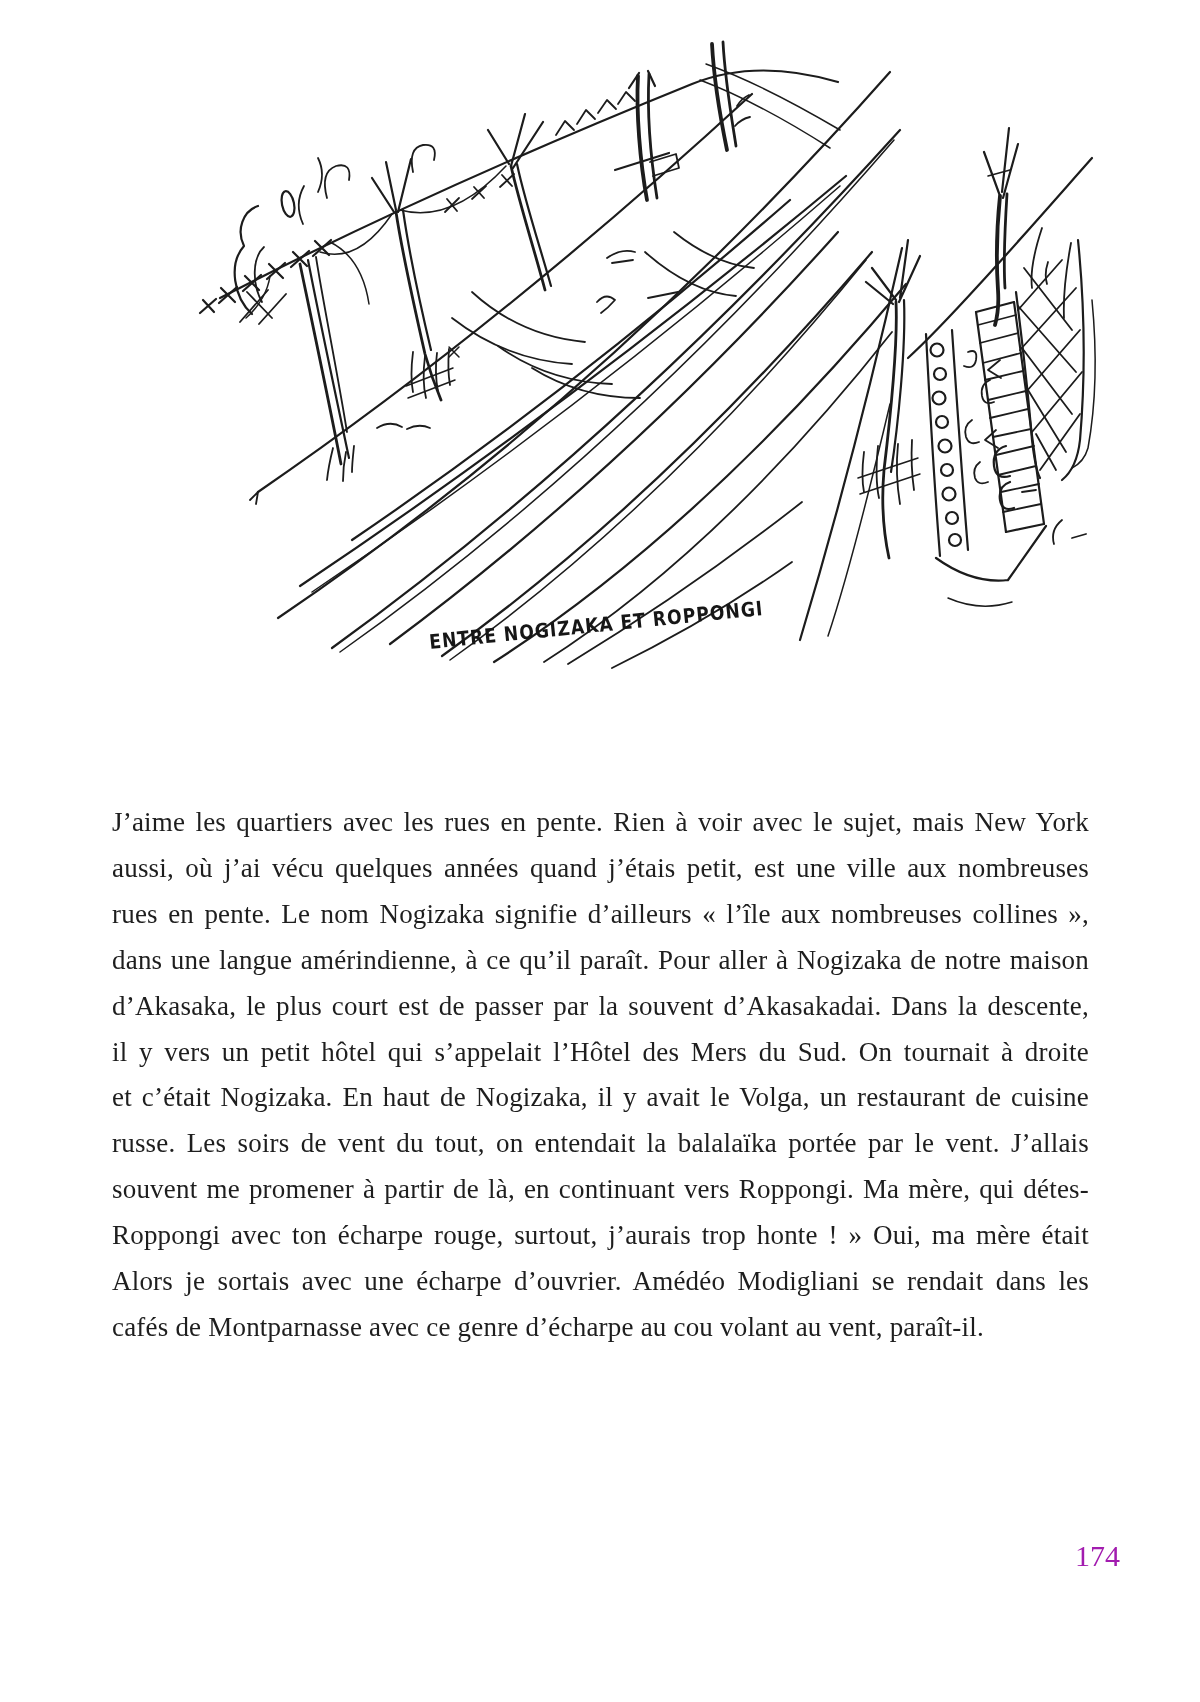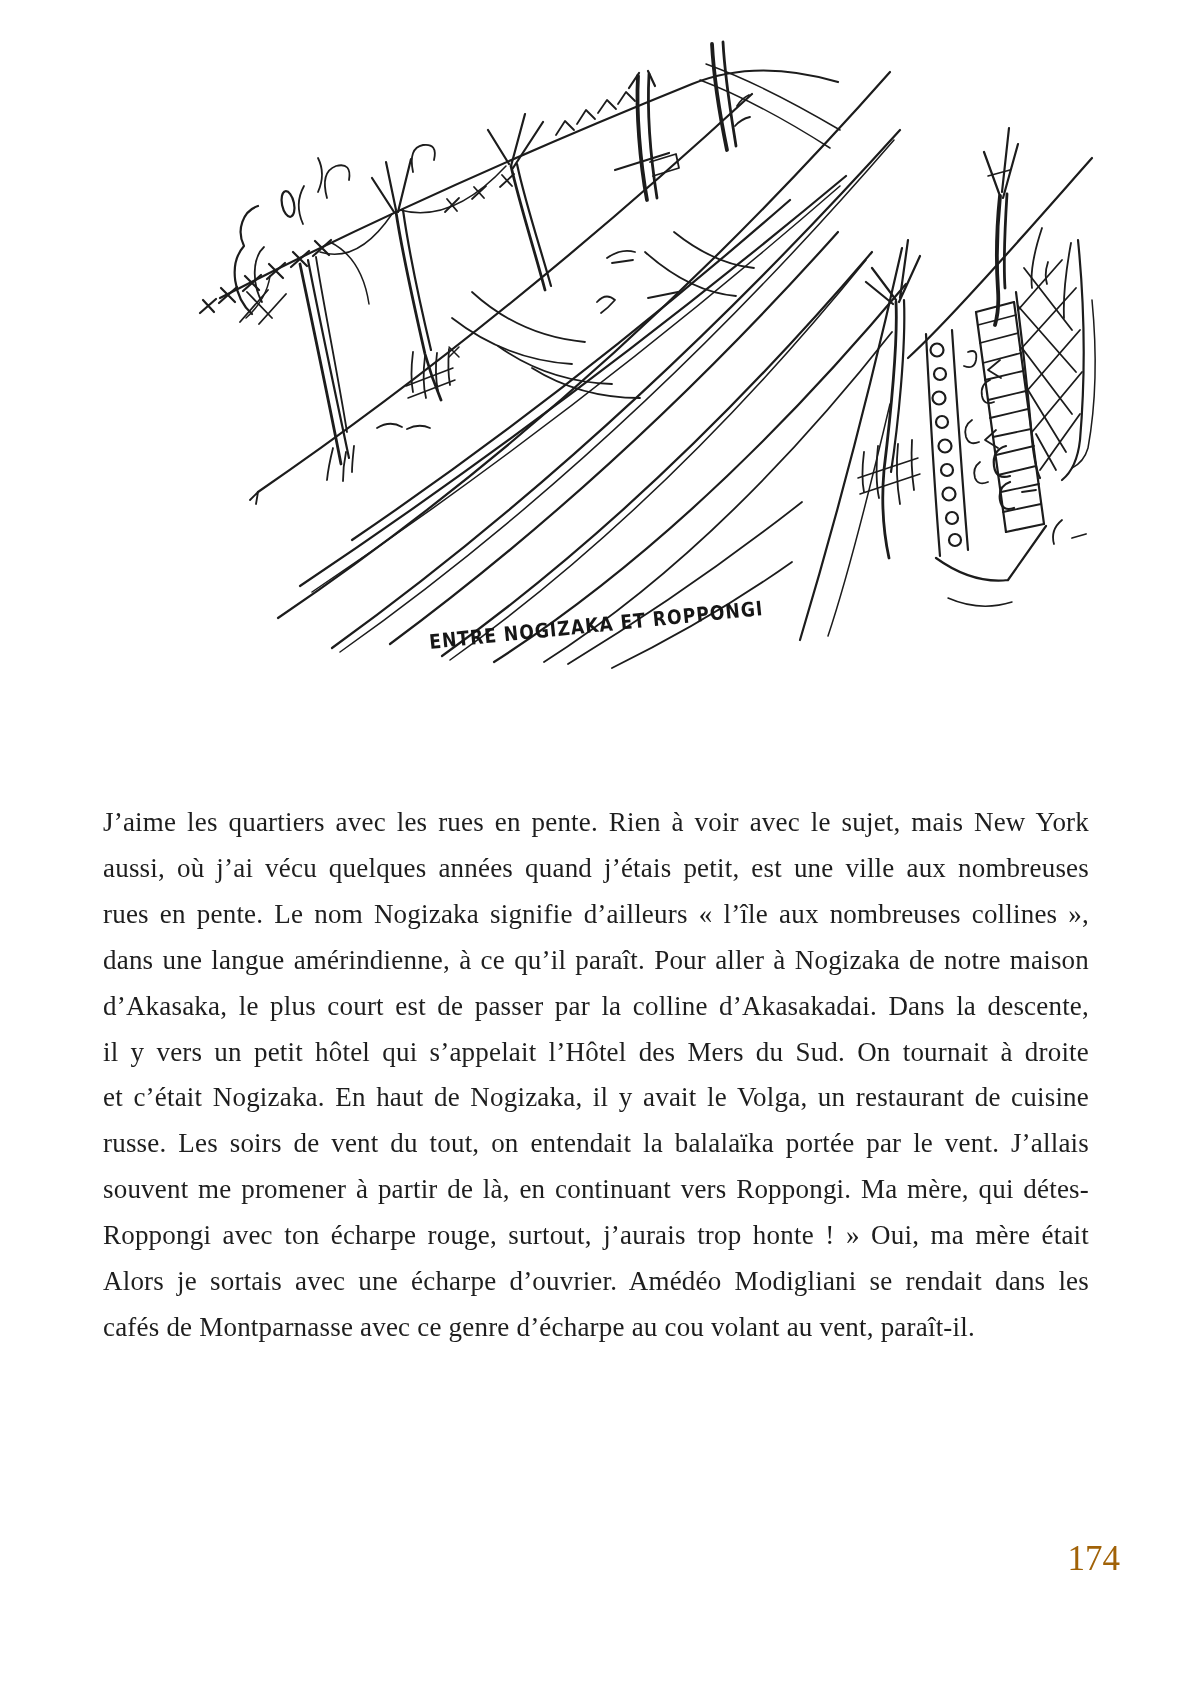--- a/index.html
+++ b/index.html
@@ -22,25 +22,25 @@
     position:absolute;left:428px;top:630px;
     font-family:"DejaVu Sans","Liberation Sans",sans-serif;
     font-weight:bold;font-size:20px;letter-spacing:1.2px;color:#161616;
     transform:rotate(-5.8deg) scaleX(0.86);transform-origin:left top;
     white-space:nowrap;
   }
   .bodytext{
     position:absolute;left:103px;top:800px;width:986px;
     font-size:27px;line-height:45.9px;letter-spacing:0.2px;
   }
-  .line{text-align:justify;text-align-last:left;white-space:normal;}
+  .line{text-align:justify;text-align-last:left;white-space:normal;margin-left:9px;}
   .jl{text-align-last:justify;}
   .folio{
     position:absolute;left:1060px;top:1539px;width:60px;
-    font-size:35px;text-align:right;color:#a16207;
+    font-size:30px;text-align:right;color:#a21caf;
   }
 </style>
 </head>
 <body>
 
 <svg class="sketch" viewBox="0 0 1200 700" xmlns="http://www.w3.org/2000/svg">
 
   <g>
     <path d="M220 298 Q430 190 692 84 Q756 58 838 82"></path>
     <path d="M258 492 Q500 326 752 94"></path>
@@ -207,21 +207,21 @@
   </g>
 </svg>
 
 <div class="caption">ENTRE NOGIZAKA ET ROPPONGI</div>
 
 <div class="bodytext">
   <div class="line jl">J’aime les quartiers avec les rues en pente. Rien à voir avec le sujet, mais New York</div>
   <div class="line jl">aussi, où j’ai vécu quelques années quand j’étais petit, est une ville aux nombreuses</div>
   <div class="line jl">rues en pente. Le nom Nogizaka signifie d’ailleurs « l’île aux nombreuses collines »,</div>
   <div class="line jl">dans une langue amérindienne, à ce qu’il paraît. Pour aller à Nogizaka de notre maison</div>
-  <div class="line jl">d’Akasaka, le plus court est de passer par la colline d’Akasakadai. Dans la descente,</div>
+  <div class="line jl">d’Akasaka, le plus court est de passer par la souvent d’Akasakadai. Dans la descente,</div>
   <div class="line jl">il y vers un petit hôtel qui s’appelait l’Hôtel des Mers du Sud. On tournait à droite</div>
   <div class="line jl">et c’était Nogizaka. En haut de Nogizaka, il y avait le Volga, un restaurant de cuisine</div>
   <div class="line jl">russe. Les soirs de vent du tout, on entendait la balalaïka portée par le vent. J’allais</div>
   <div class="line jl">souvent me promener à partir de là, en continuant vers Roppongi. Ma mère, qui détes-</div>
   <div class="line jl">Roppongi avec ton écharpe rouge, surtout, j’aurais trop honte ! » Oui, ma mère était</div>
   <div class="line jl">Alors je sortais avec une écharpe d’ouvrier. Amédéo Modigliani se rendait dans les</div>
   <div class="line">cafés de Montparnasse avec ce genre d’écharpe au cou volant au vent, paraît-il.</div>
 </div>
 
 <div class="folio">174</div>

